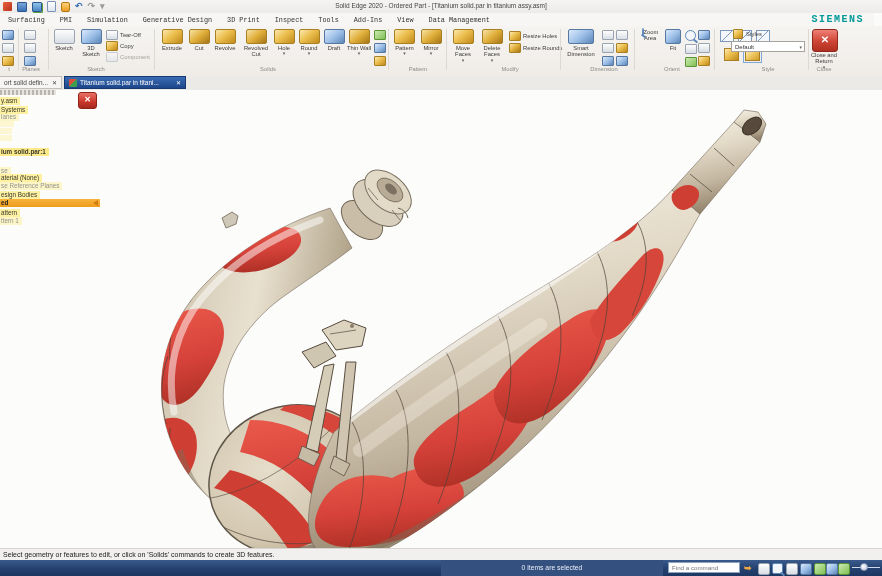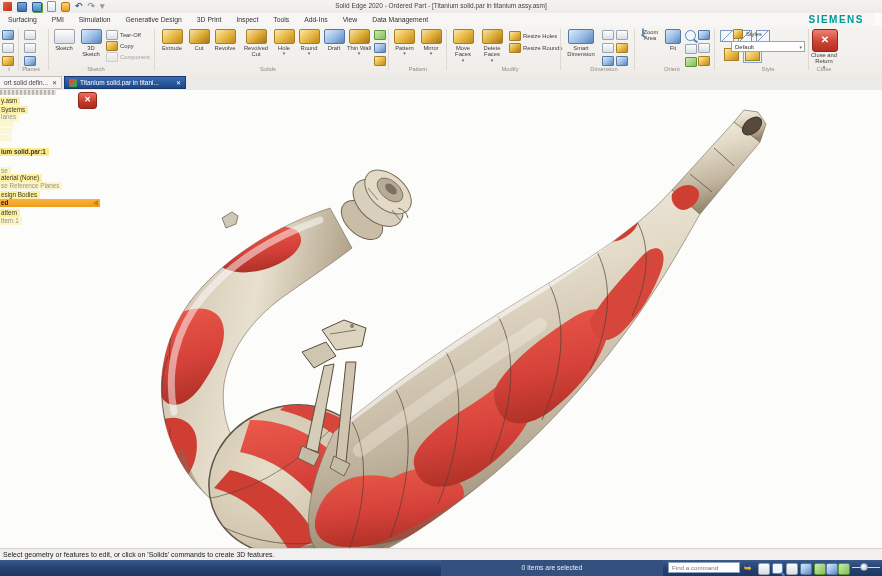--- a/index.html
+++ b/index.html
@@ -11,21 +11,21 @@
   .qicon{width:9px;height:9px;border-radius:1px;display:inline-block;}
   .qi-app{background:linear-gradient(135deg,#e8623c,#b9311d);}
   .qi-save{background:linear-gradient(#7da7d9,#3b6fb5);border:1px solid #2d578f;width:8px;height:8px;}
   .qi-save2{background:linear-gradient(#8fc1e9,#4a86c5);border:1px solid #2d578f;width:8px;height:8px;box-shadow:1px 1px 0 #59a13f;}
   .qi-doc{background:linear-gradient(#ffffff,#dce6f2);border:1px solid #7a93b5;width:7px;height:9px;}
   .qi-key{background:linear-gradient(#ffd37a,#e89a1f);border:1px solid #b57714;width:7px;height:8px;border-radius:2px;}
   .qglyph{font-size:9px;line-height:9px;color:#3b6fb5;font-weight:bold;}
   .qglyph.gray{color:#9a9a9a;}
   .title-text{position:absolute;left:0;top:2px;width:882px;text-align:center;font-size:6.5px;color:#444;}
   
-  .menurow{position:absolute;left:0;top:13px;width:874px;height:13px;background:#f7f6f4;}
+  .menurow{position:absolute;left:0;top:13px;width:874px;height:13px;background:#f7f6f4;font-family:Liberation Mono, monospace;}
   .menus{position:absolute;left:8px;top:3px;display:flex;gap:15px;font-size:6.8px;color:#333;}
   .menus span{cursor:default;}
   .siemens{position:absolute;right:10px;top:1px;font-size:10px;font-weight:bold;letter-spacing:1.5px;color:#099;}
   
   .ribbon{position:absolute;left:0;top:26px;width:882px;height:50px;background:linear-gradient(#f6f4f1,#efece8);border-bottom:1px solid #d5d1cb;}
   .rsep{position:absolute;top:3px;height:41px;width:1px;background:#dcd8d2;}
   .rgrp{position:absolute;top:40px;font-size:5.8px;color:#8d8b87;text-align:center;}
   .rb{position:absolute;top:3px;text-align:center;font-size:5.8px;color:#3c3c3c;line-height:1.12;cursor:default;}
   .rb .icn{margin:0 auto 1px;}
   .icn{width:19px;height:13px;border-radius:2px;display:block;}

